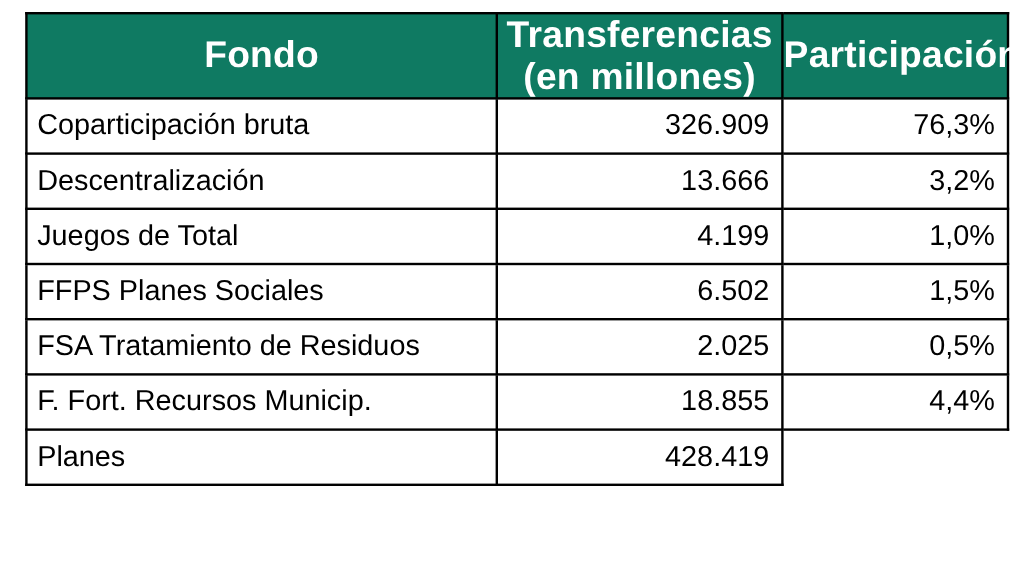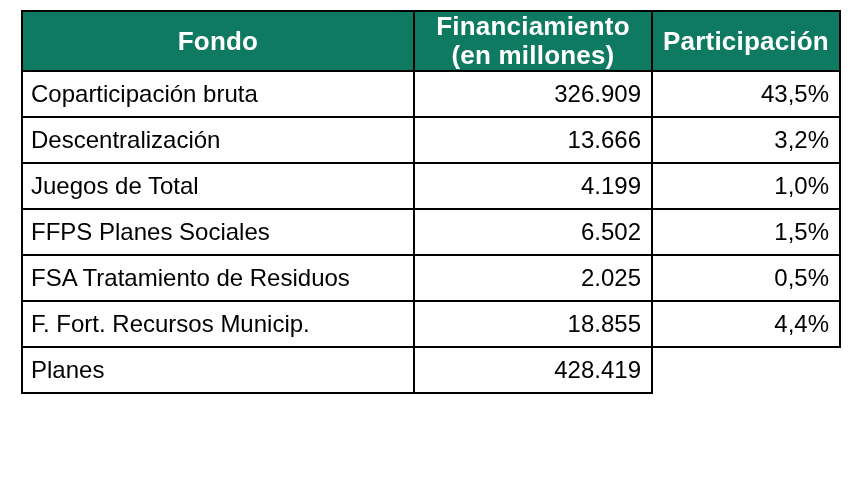--- a/index.html
+++ b/index.html
@@ -28,21 +28,21 @@
     margin: 0 auto;
   }
   table.fund-table th,
   table.fund-table td {
     border: 2px solid #000000;
     padding: 0;
   }
   thead th {
     background: #0f7a62;
     color: #ffffff;
-    font-size: 26px;
+    font-size: 31px;
     font-weight: bold;
     text-align: center;
     line-height: 1.12;
     padding: 8px 6px 10px 6px;
     letter-spacing: 0.2px;
   }
   thead th .hdr-line {
     display: block;
   }
   col.c-fondo { width: 392px; }
@@ -88,33 +88,33 @@
       <col class="c-fondo">
       <col class="c-transf">
       <col class="c-part">
     </colgroup>
     <thead>
       <tr>
         <th>
           <span class="hdr-line">Fondo</span>
         </th>
         <th>
-          <span class="hdr-line">Financiamiento</span>
+          <span class="hdr-line">Transferencias</span>
           <span class="hdr-line">(en millones)</span>
         </th>
         <th>
           <span class="hdr-line">Participación</span>
         </th>
       </tr>
     </thead>
     <tbody>
       <tr>
         <td class="name">Coparticipación bruta</td>
         <td class="num">326.909</td>
-        <td class="num">43,5%</td>
+        <td class="num">76,3%</td>
       </tr>
       <tr>
         <td class="name">Descentralización</td>
         <td class="num">13.666</td>
         <td class="num">3,2%</td>
       </tr>
       <tr>
         <td class="name">Juegos de Total</td>
         <td class="num">4.199</td>
         <td class="num">1,0%</td>

